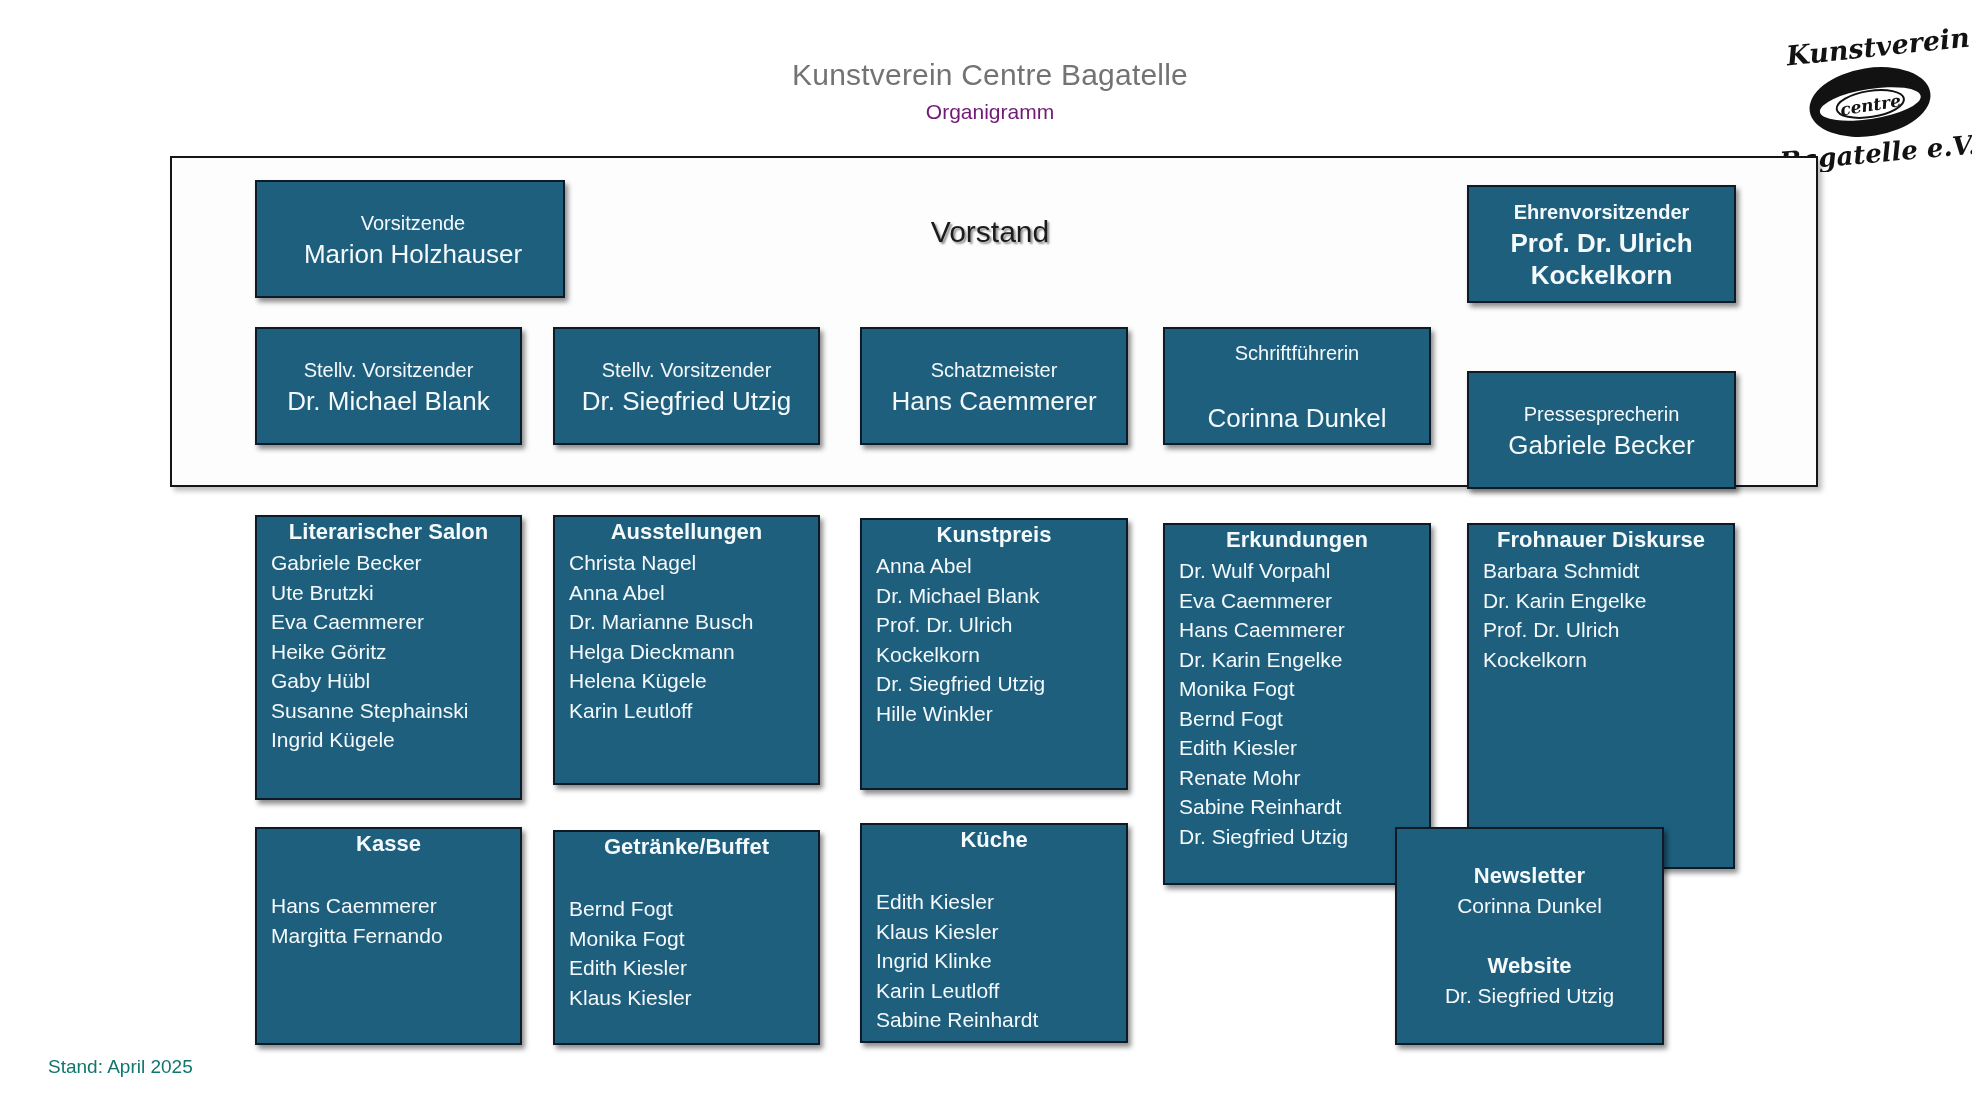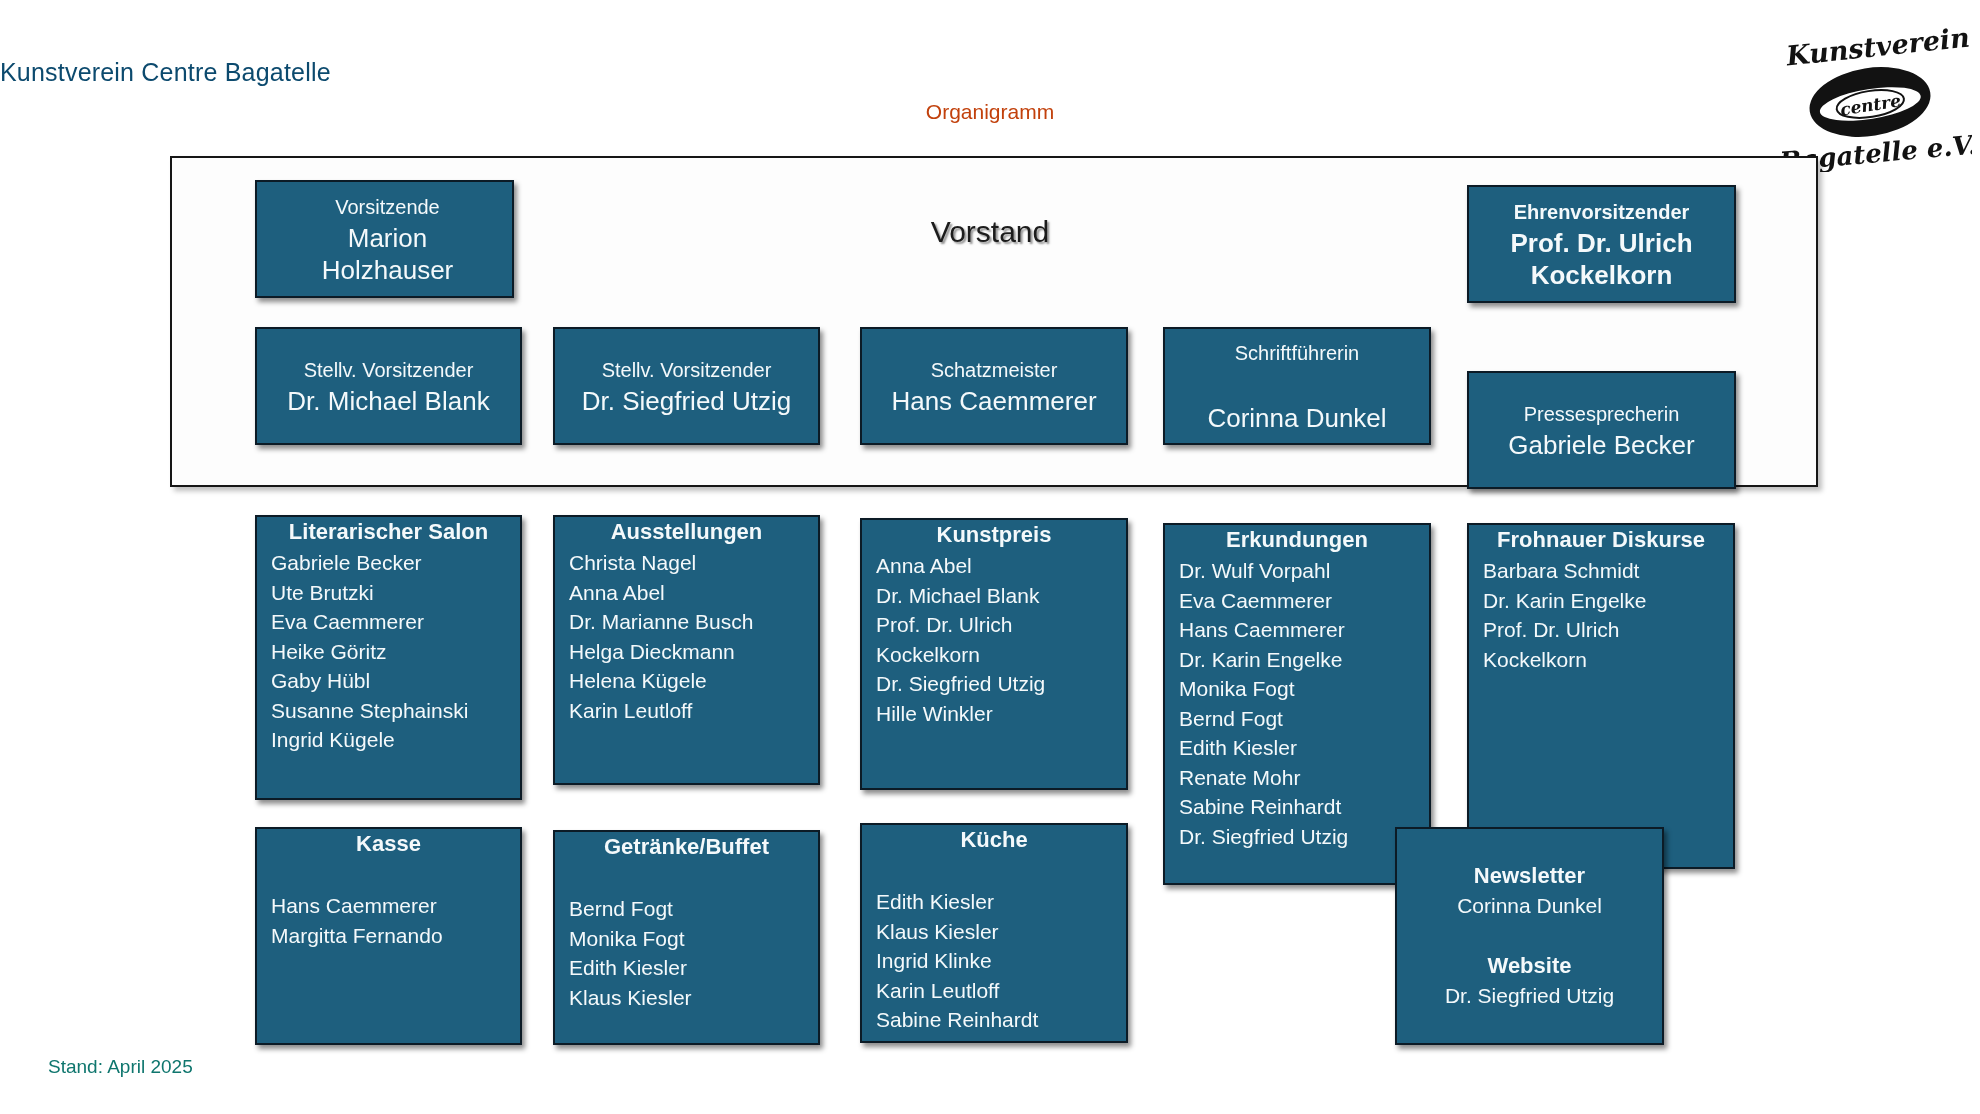--- a/index.html
+++ b/index.html
@@ -1,42 +1,42 @@
 <!DOCTYPE html>
 <html><head>
 <meta charset="utf-8">
 <style>
   * { margin:0; padding:0; box-sizing:border-box; }
   html,body { width:1980px; height:1114px; background:#ffffff; overflow:hidden;
               font-family:"Liberation Sans", sans-serif; }
   .page { position:relative; width:1980px; height:1114px; background:#fff; }
 
-  .title { position:absolute; top:58px; left:0; width:100%; text-align:left;
-           font-size:25px; color:#0c4a6e; letter-spacing:.2px; }
+  .title { position:absolute; top:58px; left:0; width:100%; text-align:center;
+           font-size:30px; color:#737373; letter-spacing:.2px; }
   .subtitle { position:absolute; top:100px; left:0; width:100%; text-align:center;
-              font-size:21px; color:#c2410c; }
+              font-size:21px; color:#701a75; }
 
   .logo { position:absolute; left:1782px; top:22px; }
 
   .vorstand-frame { position:absolute; left:170px; top:156px; width:1648px; height:331px;
                     border:2px solid #161616; background:#fdfdfd;
                     box-shadow:4px 4px 5px rgba(0,0,0,0.25); }
   .vorstand-label { position:absolute; left:0; top:215px; width:100%; text-align:center;
                     font-size:30px; color:#1c1c1c;
                     text-shadow:2px 2px 2px rgba(110,110,110,0.75); }
 
   .box { position:absolute; background:#1e5f7e; border:2px solid #0c1b26; color:#f4f9fb;
          box-shadow:3px 4px 5px rgba(0,0,0,0.45); }
 
   .officer { display:flex; flex-direction:column; justify-content:center; align-items:center;
              text-align:center; padding:4px 26px; }
   .officer .role { font-size:20px; line-height:30px; }
   .officer .pname { font-size:26px; line-height:32px; }
 
-  .pos-vorsitzende { left:255px; top:180px; width:259px; height:118px;padding-left:32px; }
+  .pos-vorsitzende { left:255px; top:180px; width:310px; height:118px;padding-left:32px; }
   .pos-ehren       { left:1467px; top:185px; width:269px; height:118px;font-weight:bold; }
   .pos-stv1        { left:255px;  top:327px; width:267px; height:118px; }
   .pos-stv2        { left:553px;  top:327px; width:267px; height:118px; }
   .pos-schatz      { left:860px;  top:327px; width:268px; height:118px; }
   .pos-schrift     { left:1163px; top:327px; width:268px; height:118px;gap:34px; }
   .pos-presse      { left:1467px; top:327px; width:269px; height:118px;margin-top:44px; }
 
   .committee { }
   .committee .chead { text-align:center; font-size:22px; font-weight:bold; line-height:30px; }
   .committee .clist { padding:1px 8px 0 14px; }

